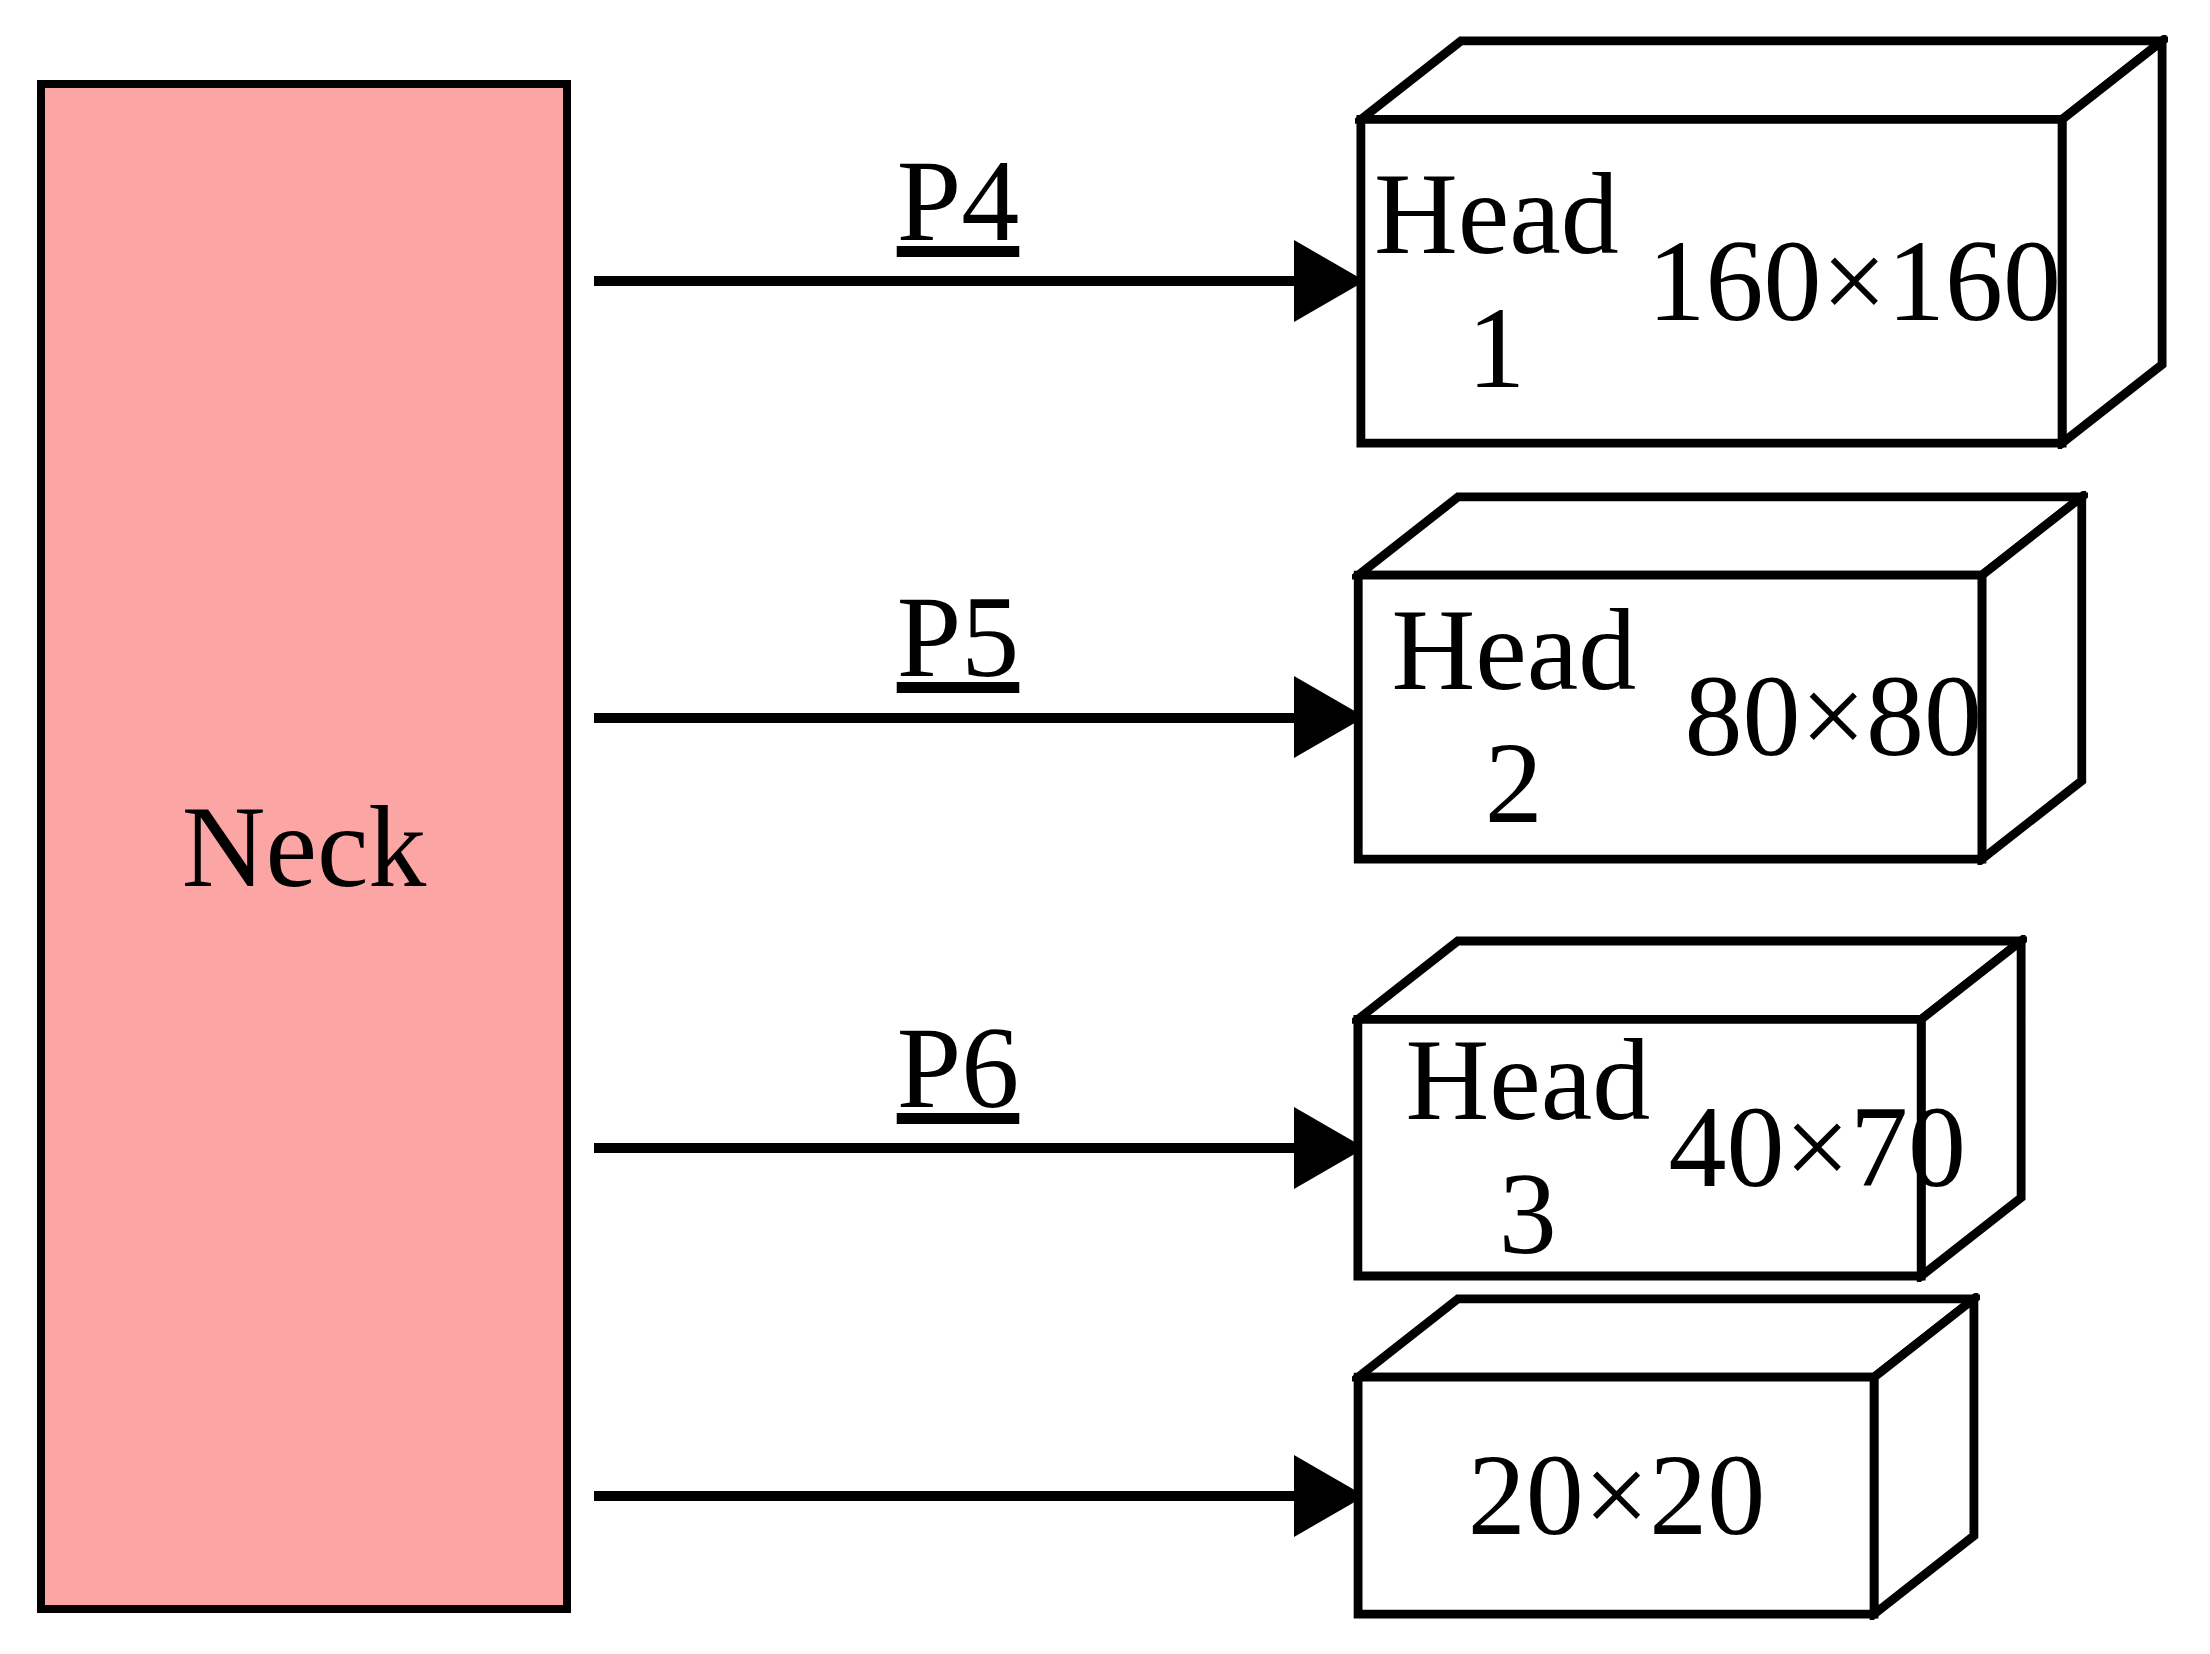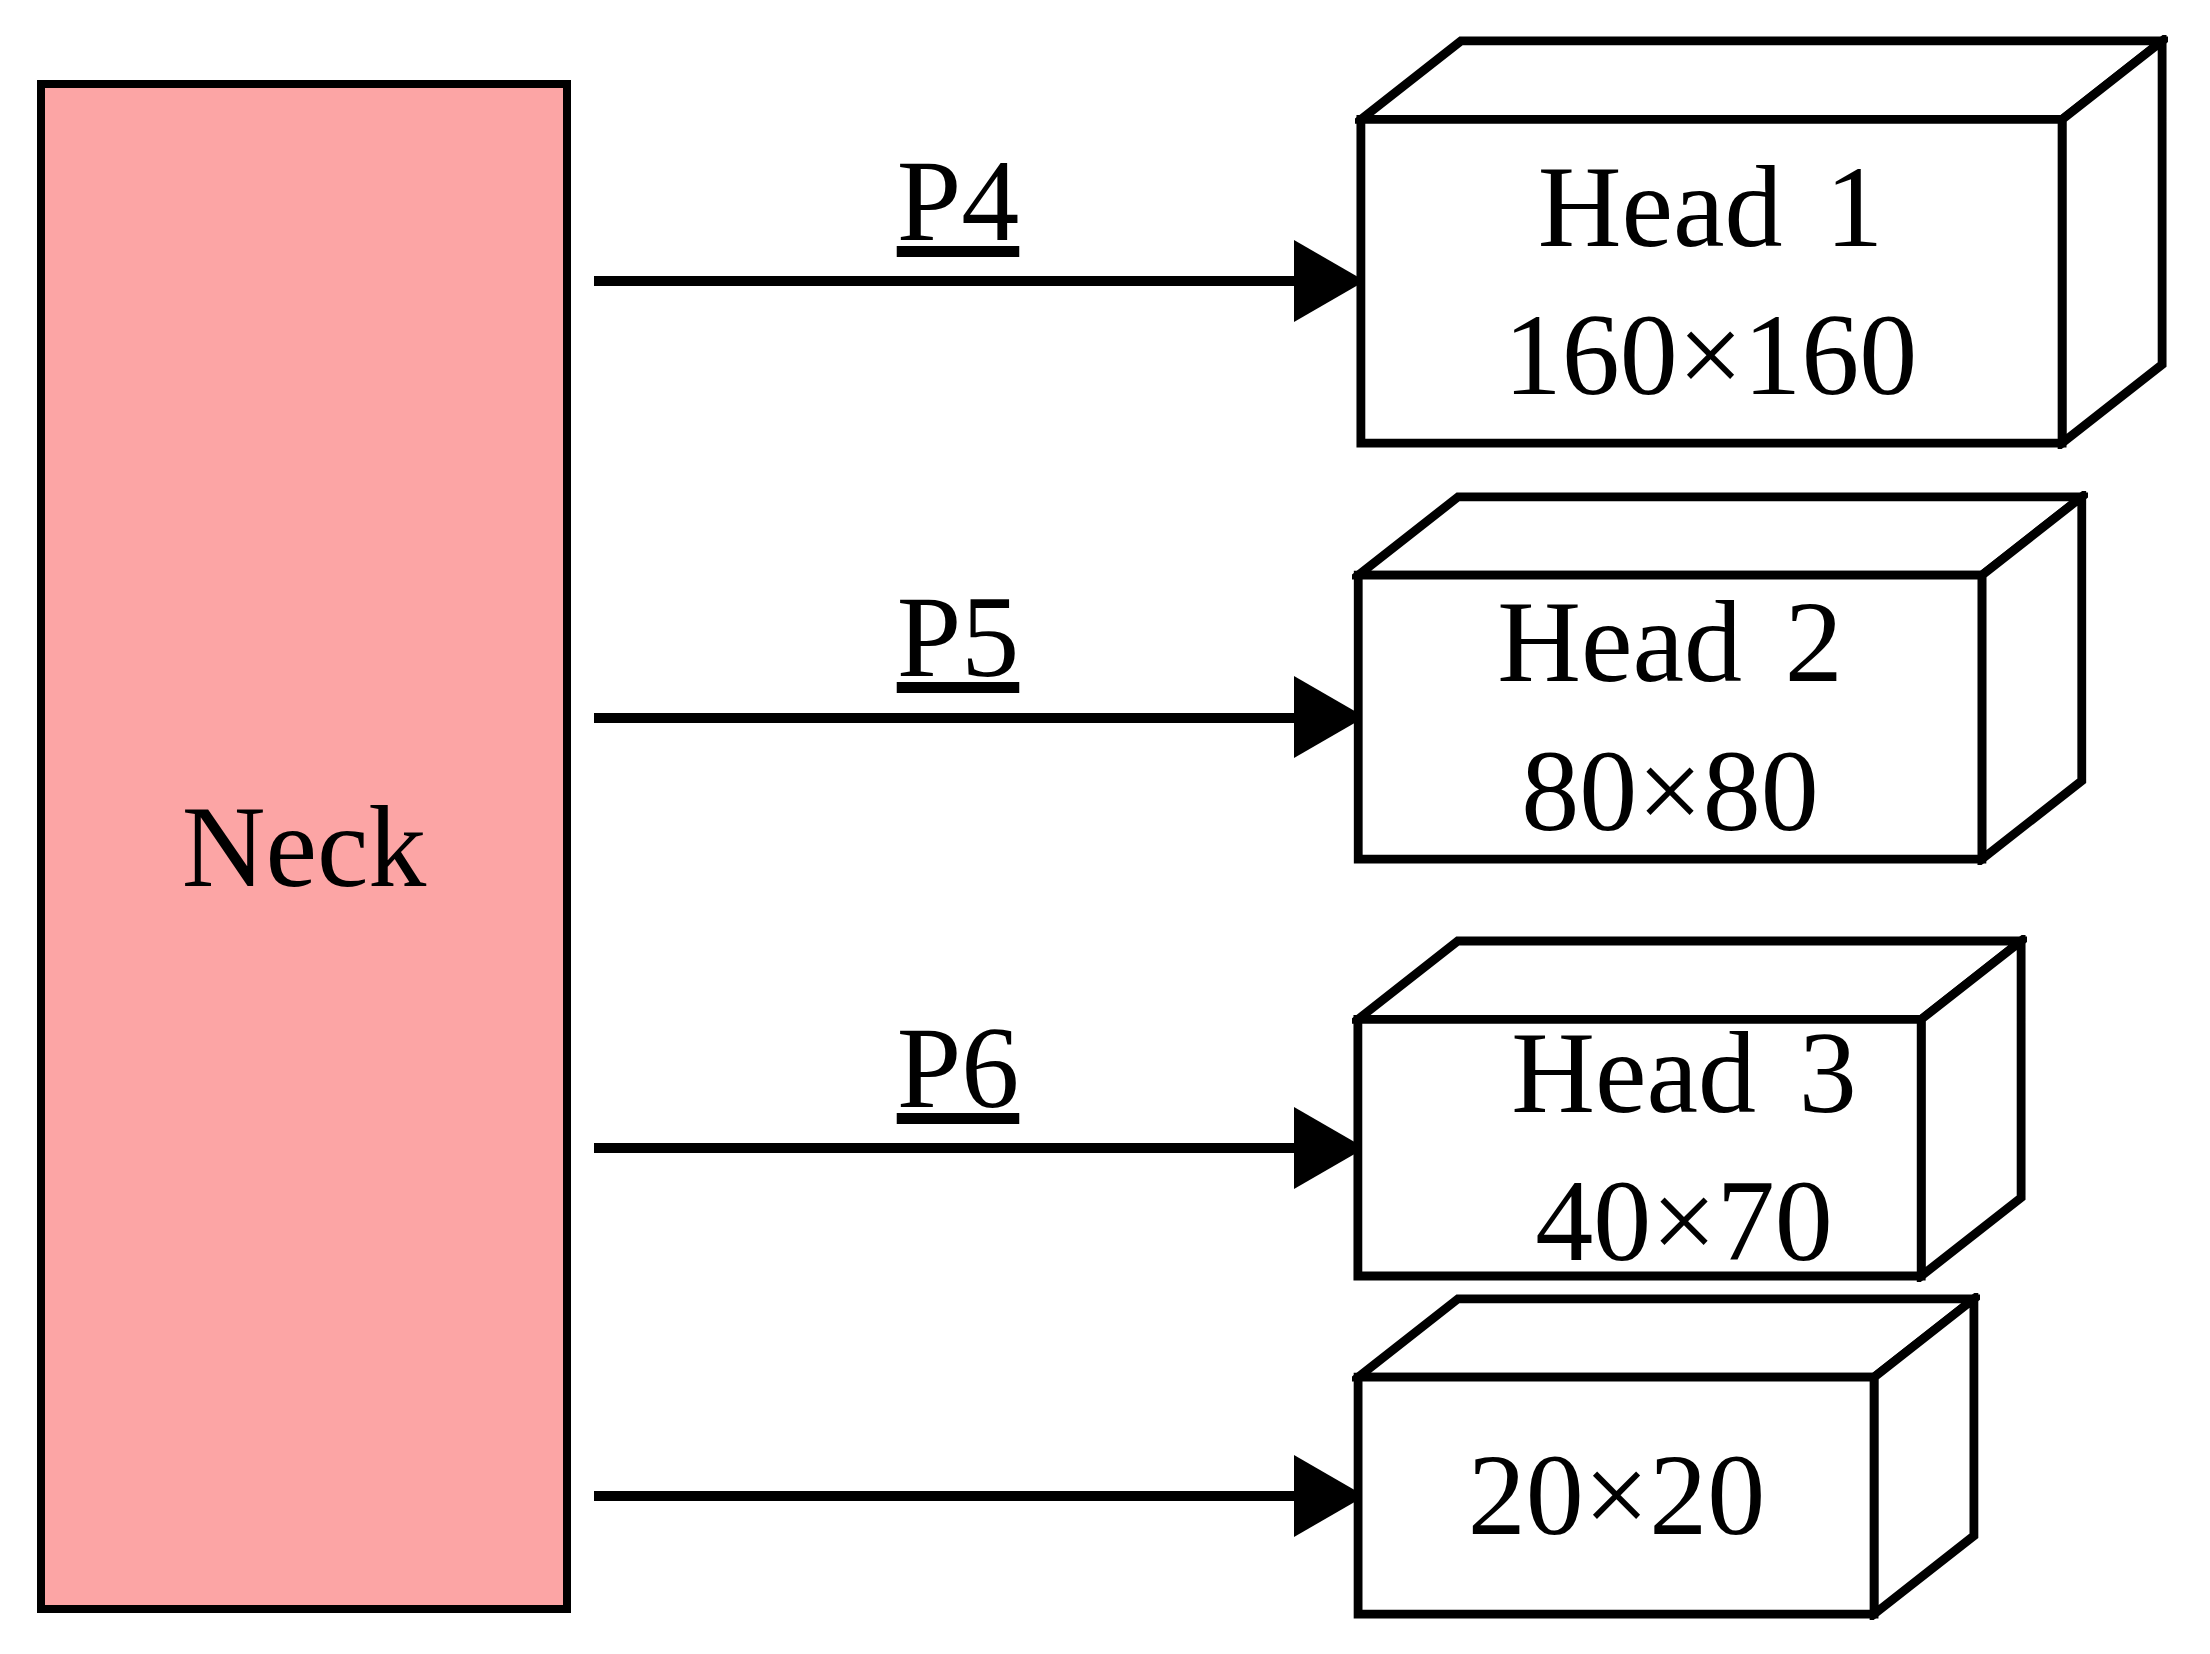--- a/index.html
+++ b/index.html
@@ -39,21 +39,21 @@
   .head-svg polygon {
     fill: #ffffff;
     stroke: #000000;
     stroke-width: 9;
     stroke-linejoin: miter;
   }
 
   
   .head-text {
     display: flex;
-    flex-direction: column;
+    flex-direction: row;
     align-items: center;
     justify-content: center;
     text-align: center;
     font-size: 116px;
     line-height: 1.15;
     word-spacing: 0.12em;
     pointer-events: none;
     gap: 15px;
   }
 

